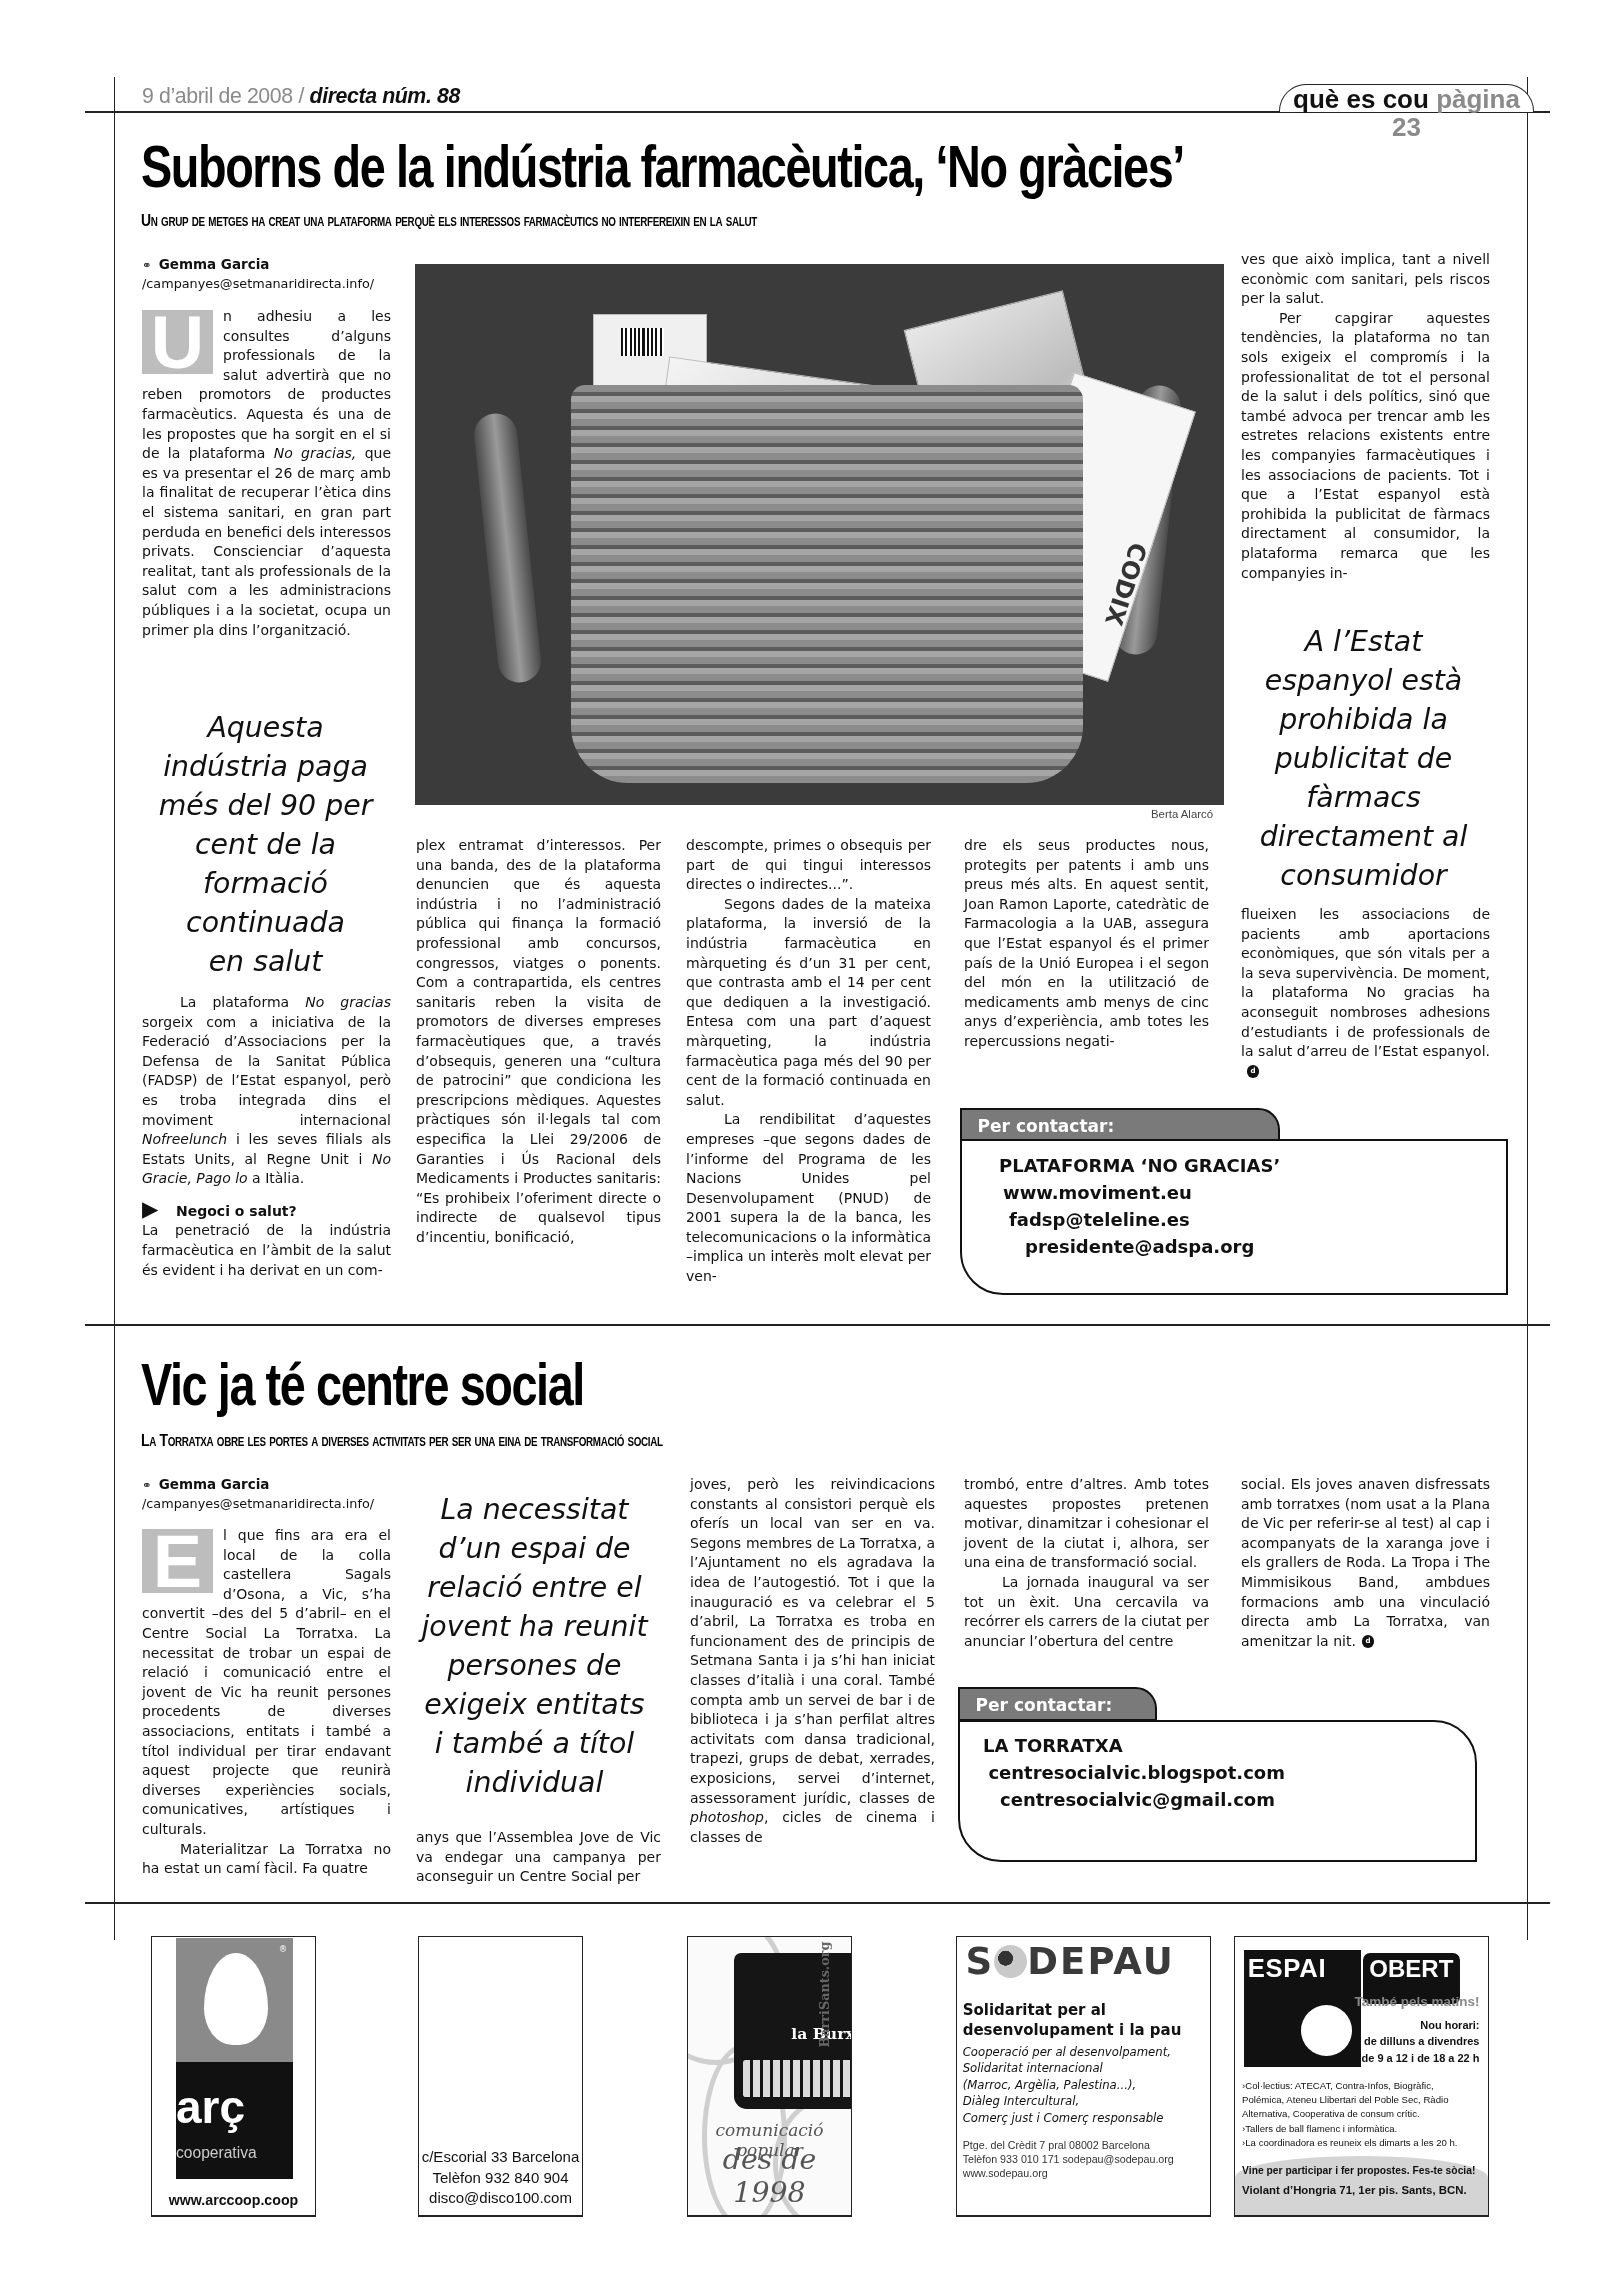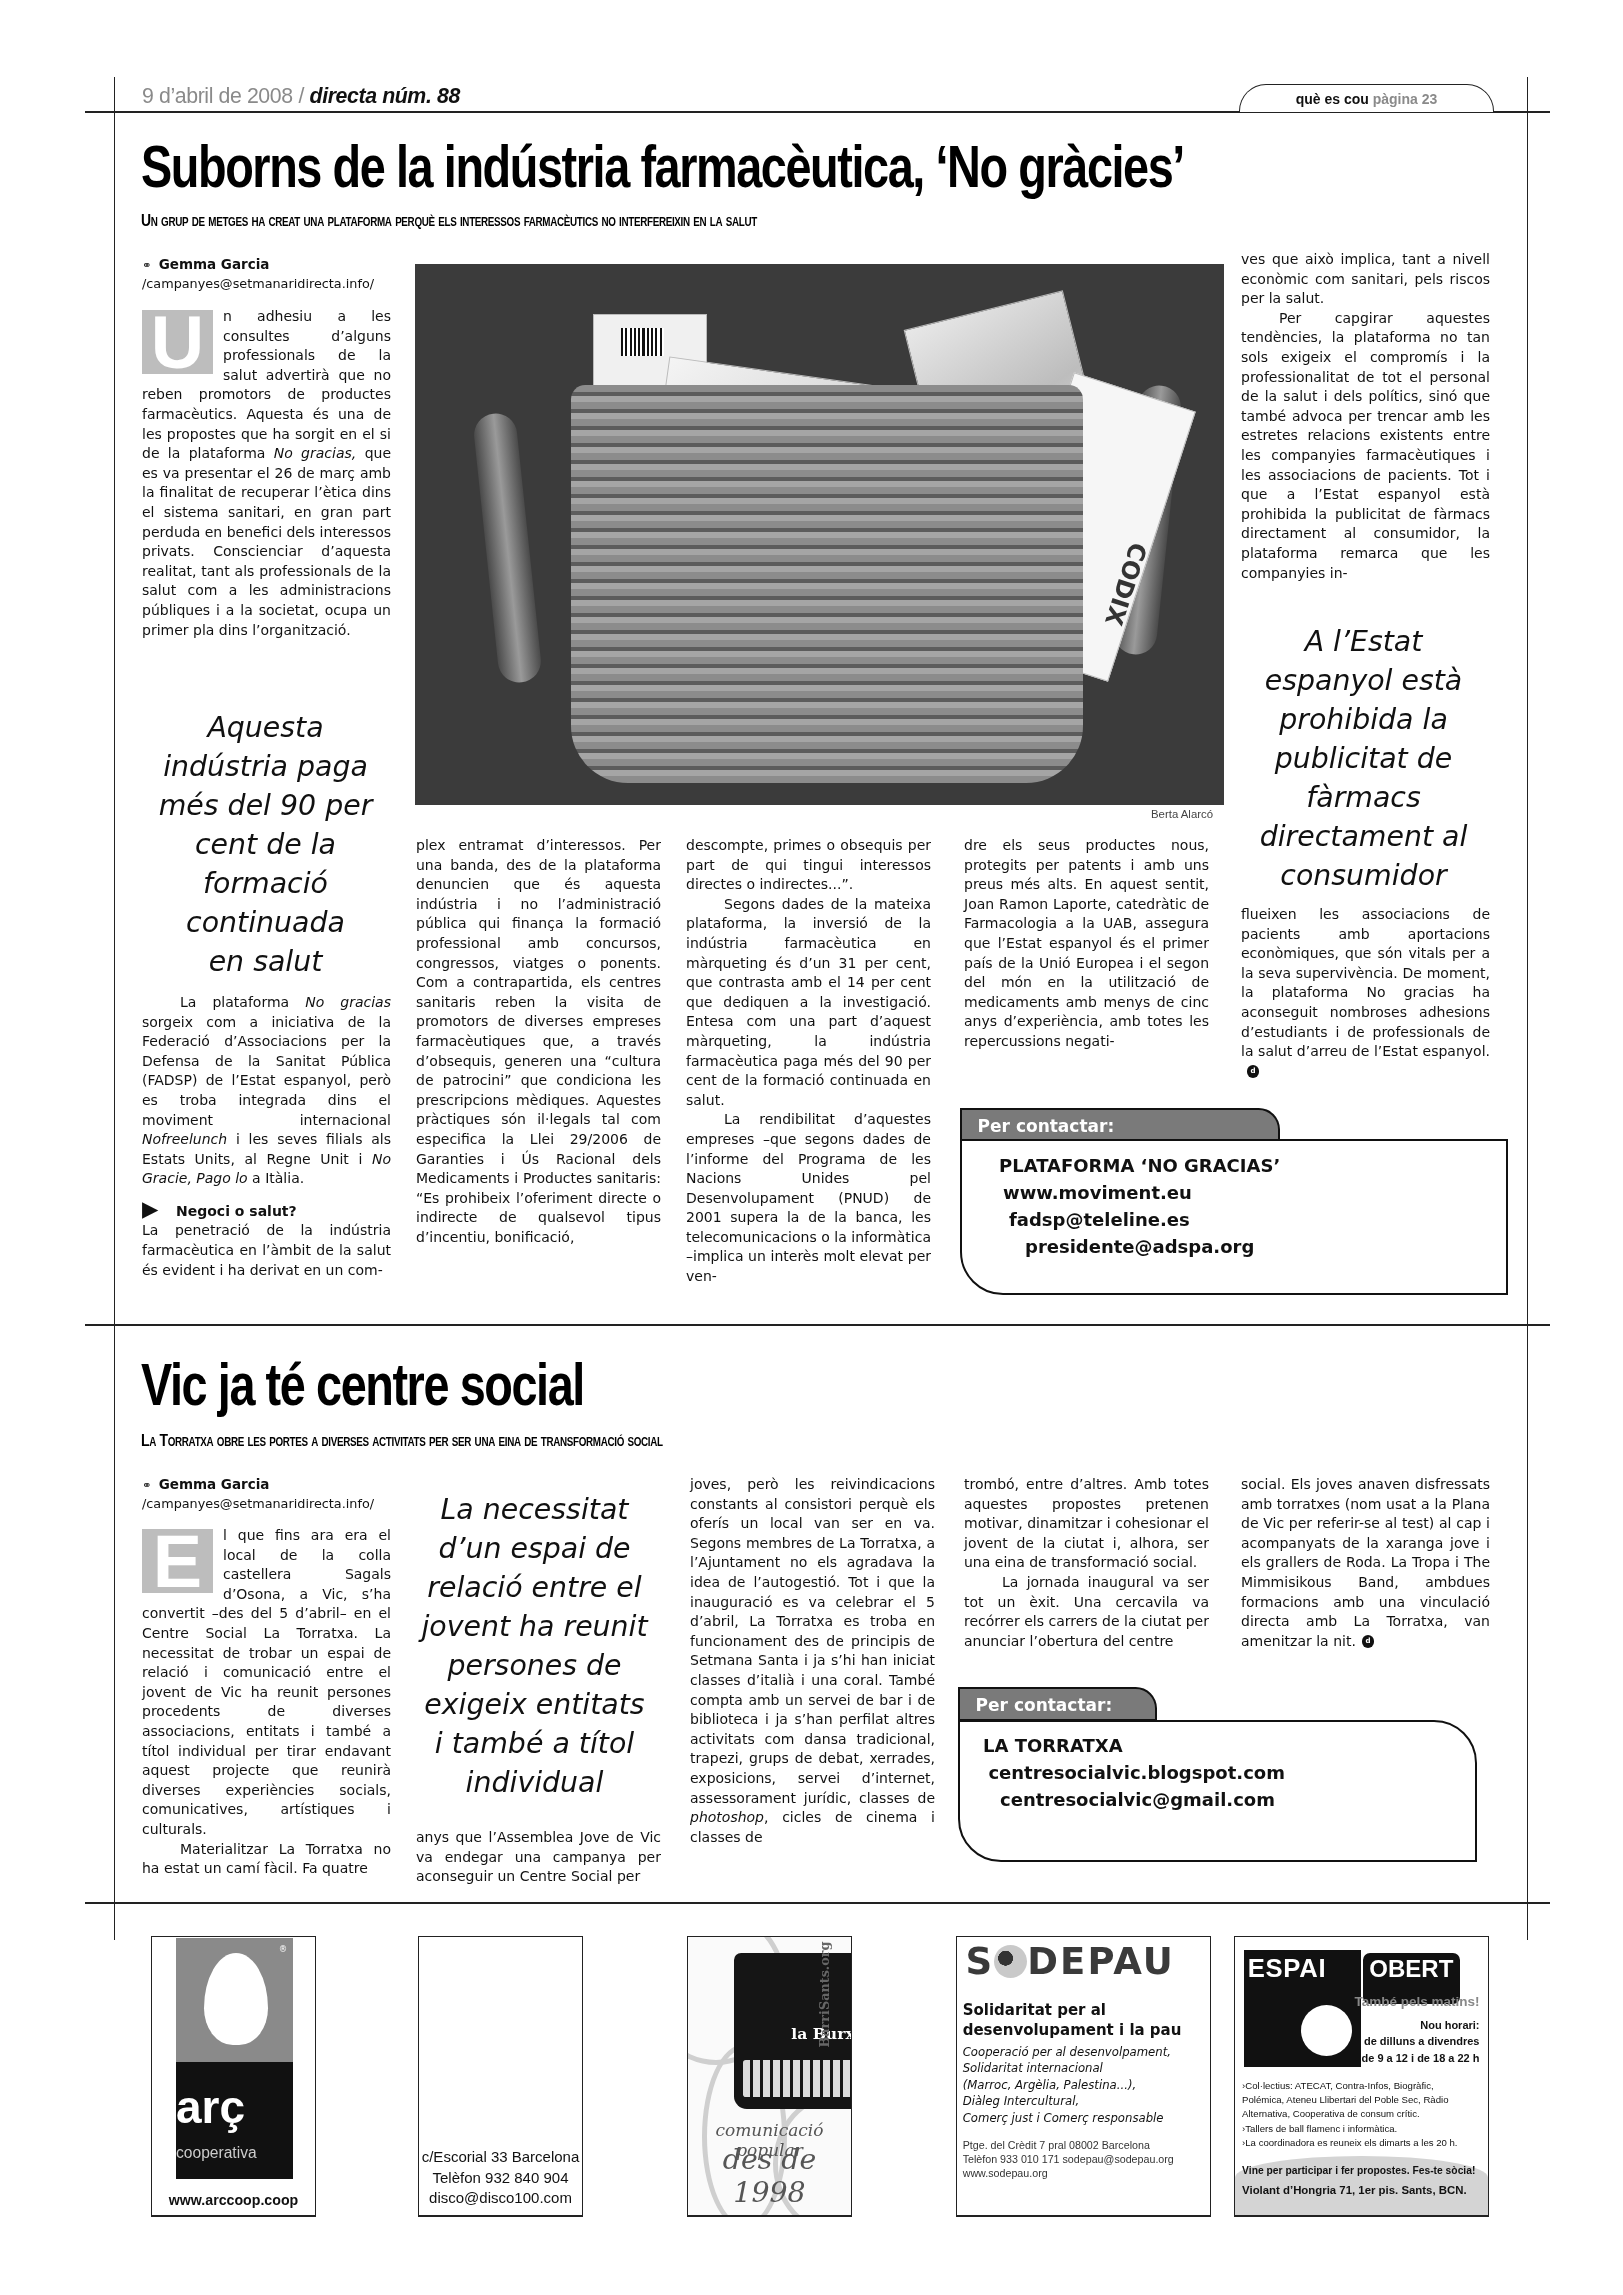--- a/index.html
+++ b/index.html
@@ -4,21 +4,21 @@
 <style>
   * { box-sizing: border-box; margin: 0; padding: 0; }
   html, body { width: 1623px; height: 2295px; background: #ffffff; overflow: hidden; }
   body { position: relative; font-family: "DejaVu Sans", sans-serif; color: #111; }
   .rule-h { position: absolute; height: 2.1px; background: #222; }
   .rule-v { position: absolute; width: 1.4px; background: #222; }
 
   .hdr-date { position:absolute; left:142px; top:84px; font-family:"Liberation Sans",sans-serif; font-size:21.3px; color:#8a8a8a; letter-spacing:-0.4px; }
   .hdr-date .sep { color:#8a8a8a; margin:0 5.7px; }
   .hdr-date .issue { color:#111; font-weight:bold; font-style:italic; }
-  .hdr-tab { position:absolute; left:1239px; top:84px; width:255px; height:28.4px; border:1.4px solid #222; border-bottom:none; border-radius:27px 27px 0 0; background:#fff; text-align:center; font-family:"Liberation Sans",sans-serif; font-size:14px; font-weight:bold; line-height:28.4px; }
+  .hdr-tab { position:absolute; left:1279px; top:84px; width:255px; height:28.4px; border:1.4px solid #222; border-bottom:none; border-radius:27px 27px 0 0; background:#fff; text-align:center; font-family:"Liberation Sans",sans-serif; font-size:26px; font-weight:bold; line-height:28.4px; }
   .hdr-tab .pg { color:#8a8a8a; font-weight:bold; }
 
   .headline { position:absolute; font-family:"Liberation Sans",sans-serif; font-weight:bold; color:#000; letter-spacing:-1.8px; transform-origin:left top; }
   .subhead { position:absolute; font-family:"Liberation Sans",sans-serif; font-weight:bold; color:#000; font-variant: small-caps; letter-spacing:-0.4px; }
 
   .byline { position:absolute; font-family:"DejaVu Sans",sans-serif; }
   .byline .name { font-size:13.5px; font-weight:bold; }
   .byline .mail { font-size:12.8px; margin-top:4.3px; }
   .byline .icon { display:inline-block; font-size:11.4px; margin-right:7.1px; }
 

